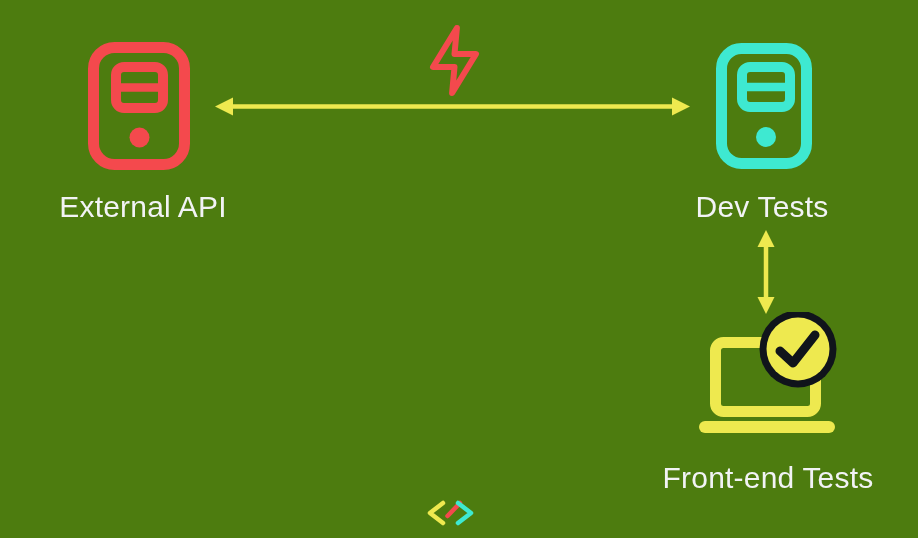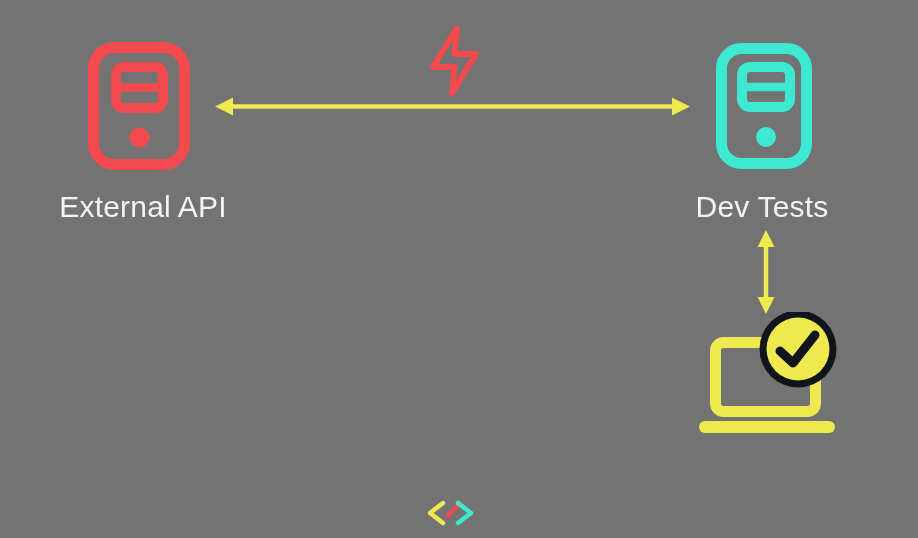--- a/index.html
+++ b/index.html
@@ -1,19 +1,19 @@
 <!DOCTYPE html>
 <html><head>
 <meta charset="utf-8">
 <style>
   html,body{margin:0;padding:0;background:#10141b;}
   .canvas{
     position:relative;
     width:918px;height:538px;
-    background:#737373;
+    background:#4d7c0f;
     overflow:hidden;
     font-family:"Liberation Sans", sans-serif;
   }
   .abs{position:absolute;}
   .node-label{
     position:absolute;
     width:260px;
     text-align:center;
     color:#f2f3f5;
     font-size:30px;
@@ -84,20 +84,21 @@
   <div class="abs" style="left:694px;top:312px;width:146px;height:124px;">
     <svg width="146" height="124" viewBox="0 0 146 124">
       <rect x="21.5" y="30.5" width="100" height="69" rx="8" fill="none" stroke="#eee94f" stroke-width="11" stroke-linejoin="round"></rect>
       <circle cx="104" cy="37" r="38.5" fill="#10141b"></circle>
       <circle cx="104" cy="37" r="31.5" fill="#eee94f"></circle>
       <path d="M86 39 L99 51 L121 23" fill="none" stroke="#10141b" stroke-width="9" stroke-linecap="round" stroke-linejoin="round"></path>
       <rect x="5" y="109" width="136" height="12" rx="6" fill="#eee94f"></rect>
     </svg>
   </div>
 
+  <div class="node-label" style="left:638px;top:461px;">Front-end Tests</div>
 
   <div class="abs" style="left:426px;top:497px;width:50px;height:32px;">
     <svg width="50" height="32" viewBox="0 0 50 32">
       <polyline points="17,6 4,16 17,26" fill="none" stroke="#eee94f" stroke-width="4.5" stroke-linecap="round" stroke-linejoin="round"></polyline>
       <line x1="21.5" y1="19" x2="34" y2="6" stroke="#f4494d" stroke-width="4.5" stroke-linecap="round"></line>
       <polyline points="32,6 45,16 32,26" fill="none" stroke="#3ee9d1" stroke-width="4.5" stroke-linecap="round" stroke-linejoin="round"></polyline>
     </svg>
   </div>
 
 </div>

